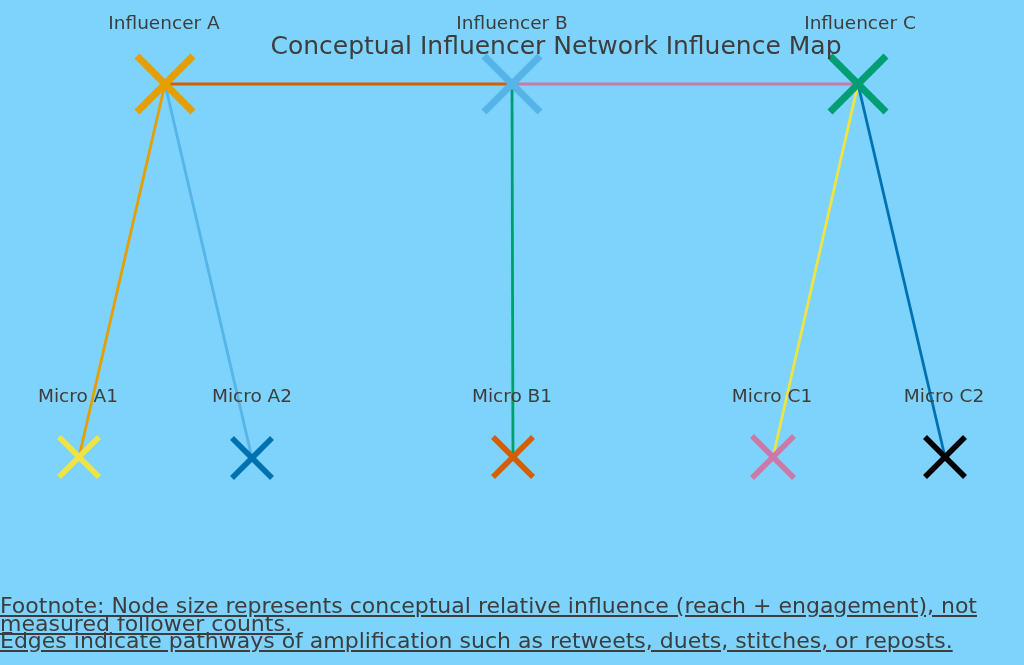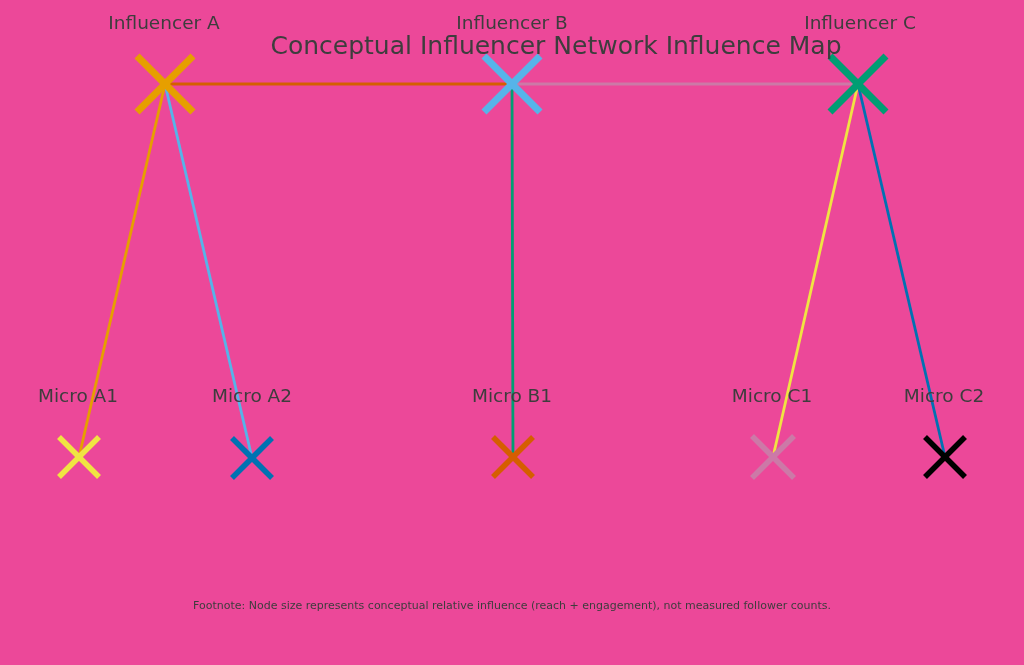--- a/index.html
+++ b/index.html
@@ -4,21 +4,21 @@
 <style>
   html, body {
     margin: 0;
     padding: 0;
     background: #ffffff;
   }
   #figure {
     position: relative;
     width: 1024px;
     height: 665px;
-    background: #ec4899;
+    background: #7dd3fc;
     overflow: hidden;
     font-family: "DejaVu Sans", "Liberation Sans", sans-serif;
   }
   #network-svg {
     position: absolute;
     top: 0;
     left: 0;
   }
   #network-svg text {
     font-family: "DejaVu Sans", "Liberation Sans", sans-serif;
@@ -35,24 +35,24 @@
     line-height: 26px;
     color: #3d3d3d;
     white-space: nowrap;
     padding-left: 44px;
   }
   #footnote {
     position: absolute;
     top: 597px;
     left: 0;
     width: 100%;
-    text-align: center;
-    font-size: 11px;
+    font-size: 22px;
     line-height: 17.5px;
     color: #3d3d3d;
+    text-decoration: underline;
   }
 </style>
 </head>
 <body>
 
 <div id="figure">
   <svg id="network-svg" width="1024" height="665" viewBox="0 0 1024 665">
       <line x1="165" y1="84" x2="79" y2="457" stroke="#E69F00" stroke-width="2.8" stroke-linecap="butt"></line>
       <line x1="165" y1="84" x2="252" y2="458" stroke="#56B4E9" stroke-width="2.8" stroke-linecap="butt"></line>
       <line x1="512" y1="84" x2="513" y2="457" stroke="#009E73" stroke-width="2.8" stroke-linecap="butt"></line>
@@ -83,14 +83,15 @@
       <text x="772" y="402" text-anchor="middle">Micro C1</text>
       <line x1="925" y1="437" x2="965" y2="477" stroke="#000000" stroke-width="5.5" stroke-linecap="butt"></line>
       <line x1="925" y1="477" x2="965" y2="437" stroke="#000000" stroke-width="5.5" stroke-linecap="butt"></line>
       <text x="944" y="402" text-anchor="middle">Micro C2</text>
     </svg>
 
   <div id="chart-title">Conceptual Influencer Network Influence Map</div>
 
   <div id="footnote">
     <div>Footnote: Node size represents conceptual relative influence (reach + engagement), not measured follower counts.</div>
+    <div>Edges indicate pathways of amplification such as retweets, duets, stitches, or reposts.</div>
   </div>
 </div>
 
 </body></html>

